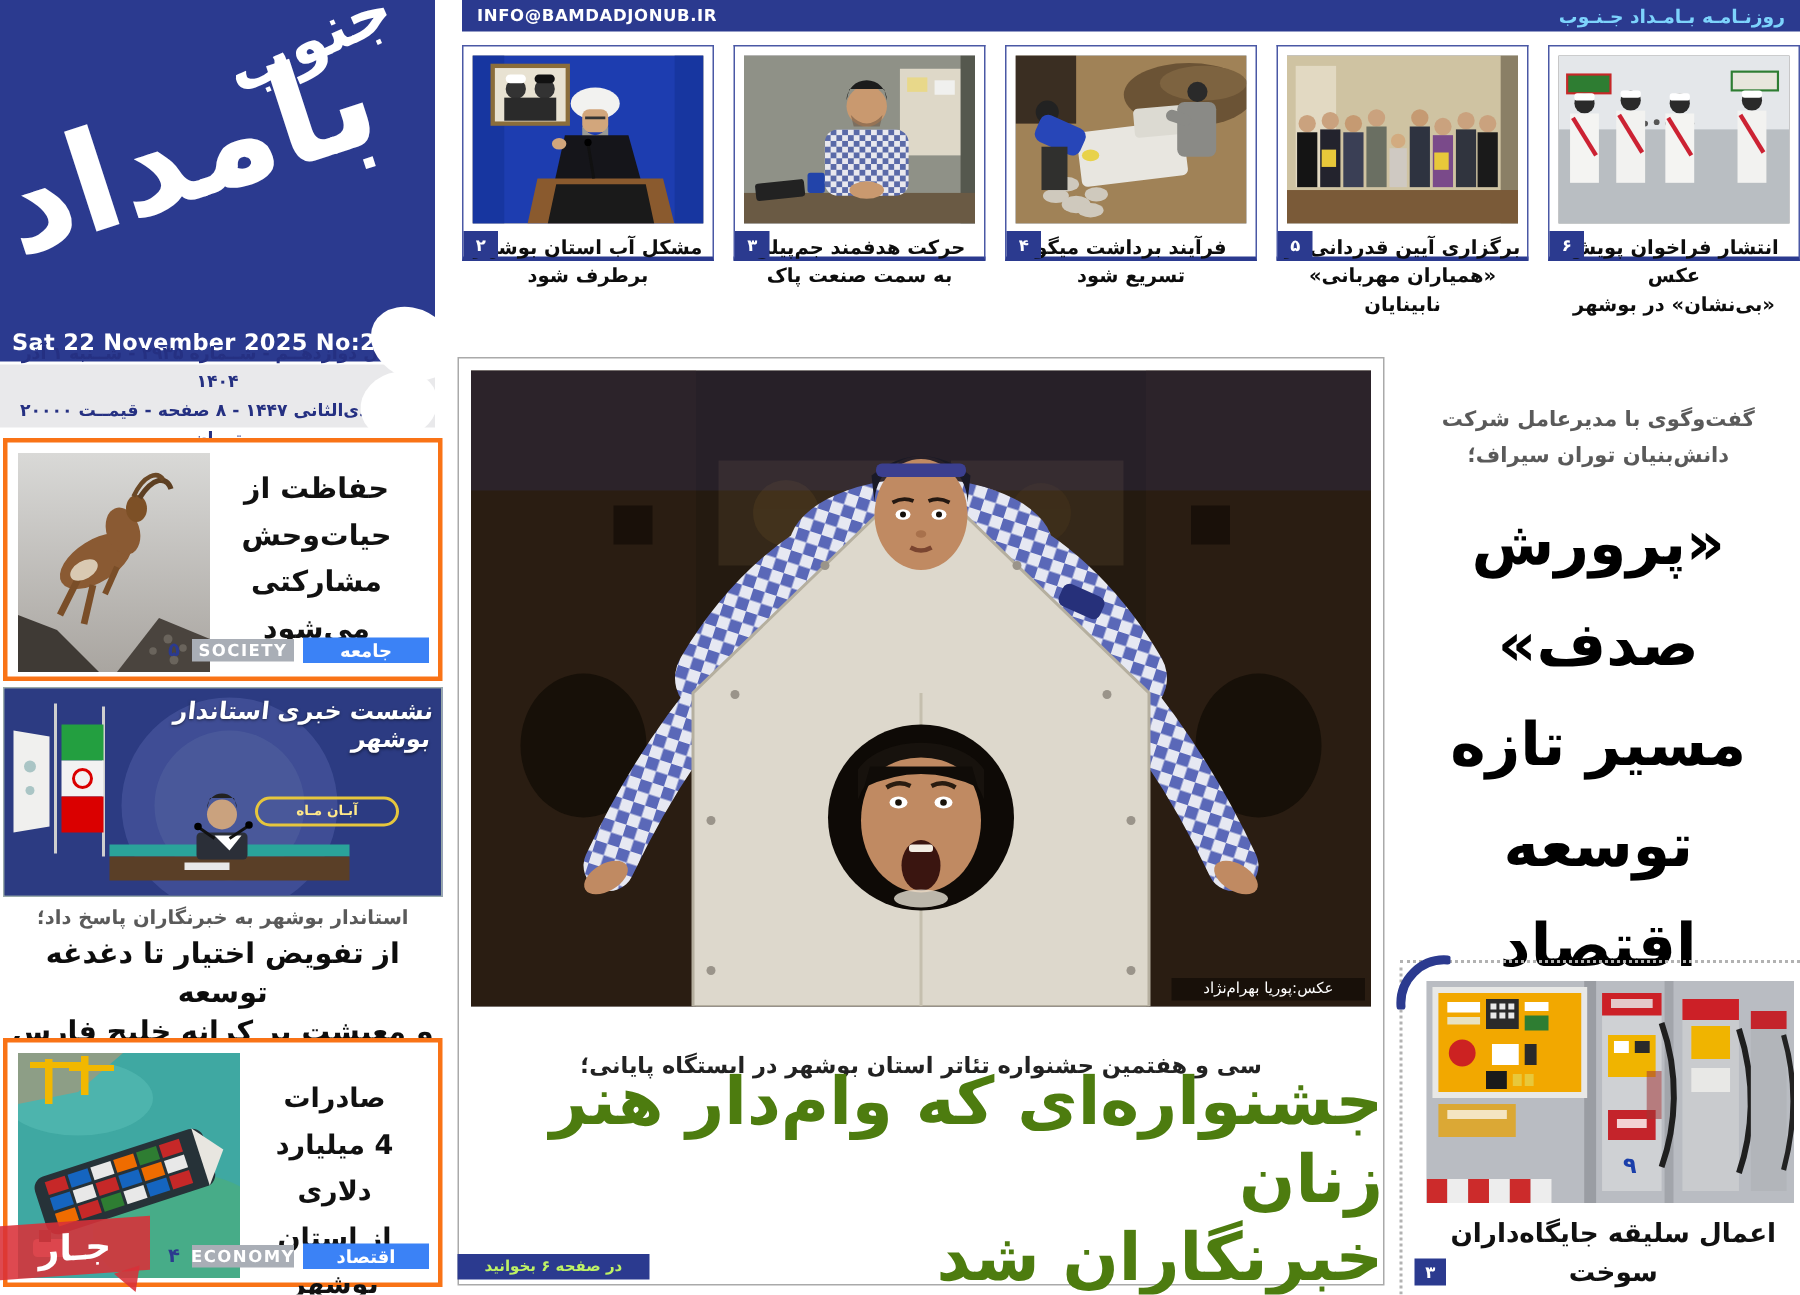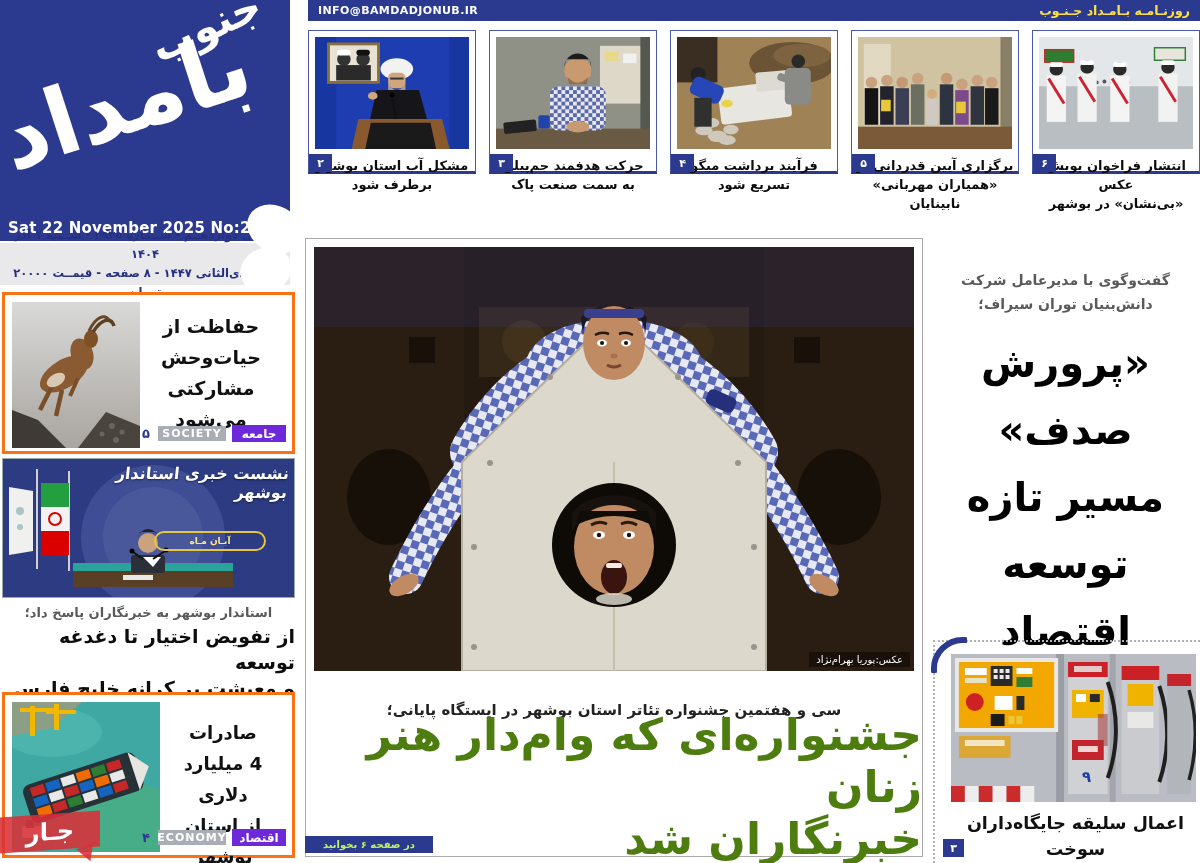--- a/index.html
+++ b/index.html
@@ -13,64 +13,64 @@
   .date-en { position:absolute; left:8px; bottom:4px; color:#fff; font-weight:bold; font-size:15px; letter-spacing:.2px; }
   .date-band { position:absolute; left:0; top:243px; width:290px; height:42px; background:#e9e9eb; display:flex; flex-direction:column; justify-content:center; text-align:center; }
   .date-band div { direction:rtl; color:#253082; font-weight:bold; font-size:11.5px; line-height:19px; }
   .blob { position:absolute; background:#fff; border-radius:50%; }
   .blob1 { width:58px; height:46px; left:246px; top:206px; transform:rotate(28deg); }
   .blob2 { width:52px; height:44px; left:240px; top:248px; transform:rotate(-18deg); }
 
   
   .topbar { position:absolute; left:308px; top:0; width:892px; height:21px; background:#2b3a8f; display:flex; justify-content:space-between; align-items:center; padding:0 10px; }
   .topbar .email { color:#fff; font-weight:bold; font-size:11px; letter-spacing:.4px; }
-  .topbar .paper { color:#fde047; font-weight:bold; font-size:12.5px; direction:rtl;margin-left:14px; }
+  .topbar .paper { color:#7dd3fc; font-weight:bold; font-size:12.5px; direction:rtl;margin-left:14px; }
 
   
   .strip { position:absolute; left:308px; top:30px; width:892px; height:144px; display:flex; gap:13px; }
   .strip-item { flex:1; background:#fff; border:1px solid #4a58a5; border-bottom:3px solid #2b3a8f; position:relative; }
   .strip-photo { margin:6px 6px 0 6px; height:112px; overflow:hidden; background:#888; }
   .strip-photo svg { width:100%; height:100%; display:block; }
   .strip-head { margin-top:7px; text-align:center; direction:rtl; font-weight:bold; font-size:13px; line-height:19px; color:#0d0d0d; }
   .page-badge { position:absolute; left:0; bottom:-1px; width:23px; height:18px; background:#2b3a8f; color:#fff; font-size:11px; font-weight:bold; display:flex; align-items:center; justify-content:center; }
 
   
   .lbox { position:absolute; left:2px; width:293px; border:3px solid #f97316; background:#fff;padding-left:17px; }
   .wildlife { top:292px; height:162px; }
   .wl-photo { position:absolute; left:7px; top:7px; width:128px; height:146px; overflow:hidden; }
   .wl-photo svg { width:100%; height:100%; display:block; }
   .wl-text { position:absolute; right:6px; top:16px; width:150px; text-align:center; direction:rtl; font-weight:bold; font-size:19px; line-height:31px; }
   .tagrow { position:absolute; right:6px; bottom:9px; display:flex; align-items:center; gap:6px; direction:ltr; }
   .tag-num { color:#2b3a8f; font-weight:bold; font-size:13px; margin-right:2px; }
   .tag-en { background:#a9aeb6; color:#fff; font-size:11px; font-weight:bold; width:68px; height:15px; display:flex; align-items:center; justify-content:center; letter-spacing:1px; }
-  .tag-fa { background:#6d28d9; color:#fff; font-size:12px; font-weight:bold; width:54px; height:17px; display:flex; align-items:center; justify-content:center; direction:rtl; }
+  .tag-fa { background:#3b82f6; color:#fff; font-size:12px; font-weight:bold; width:84px; height:17px; display:flex; align-items:center; justify-content:center; direction:rtl; }
 
   .gov { position:absolute; left:2px; top:458px; width:293px; }
   .gov-photo { position:relative; height:140px; border:1px solid #9aa; overflow:hidden; background:#2c3b82; }
   .gov-photo svg { width:100%; height:100%; display:block; }
   .gov-banner { position:absolute; top:5px; right:6px; width:230px; text-align:right; direction:rtl; color:#fff; font-size:16px; font-weight:bold; transform:skewX(-6deg); text-shadow:0 1px 2px rgba(0,0,0,.5); }
-  .gov-pill { position:absolute; top:72px; right:28px; width:112px; height:20px; border:2px solid #e6c63d; border-radius:10px; color:#ffe88a; font-size:9px; font-weight:bold; display:flex; align-items:center; justify-content:center; direction:rtl; }
+  .gov-pill { position:absolute; top:72px; right:28px; width:96px; height:20px; border:2px solid #e6c63d; border-radius:10px; color:#ffe88a; font-size:9px; font-weight:bold; display:flex; align-items:center; justify-content:center; direction:rtl; }
   .gov-kicker { margin-top:7px; text-align:center; direction:rtl; color:#5a5a5a; font-size:13px; font-weight:bold; }
-  .gov-head { margin-top:3px; direction:rtl; font-weight:bold; font-size:19px; line-height:26px; color:#0d0d0d; }
+  .gov-head { margin-top:3px; text-align:center; direction:rtl; font-weight:bold; font-size:19px; line-height:26px; color:#0d0d0d; }
   .gov-read { margin-top:3px; text-align:left; color:#2f6bb8; font-weight:bold; font-size:11.5px; direction:rtl; display:block; }
 
   .exports { top:692px; height:166px; }
   .ex-photo { position:absolute; left:7px; top:7px; width:148px; height:150px; overflow:hidden; }
   .ex-photo svg { width:100%; height:100%; display:block; }
   .ex-text { position:absolute; right:4px; top:22px; width:130px; text-align:center; direction:rtl; font-weight:bold; font-size:18px; line-height:31px; }
   .jaar { position:absolute; left:0; top:806px; width:102px; height:56px; z-index:5; }
   .jaar-body { position:absolute; left:0; top:8px; width:100px; height:36px; background:rgba(218,48,56,.88); transform:skewY(-4deg); display:flex; align-items:center; justify-content:center; }
   .jaar-tail { position:absolute; left:78px; top:40px; width:0; height:0; border-left:10px solid transparent; border-right:8px solid transparent; border-top:16px solid rgba(218,48,56,.88); transform:rotate(-18deg); }
   .jaar-body span { color:#fff; font-weight:bold; font-size:24px; letter-spacing:2px; }
 
   
   .main-box { position:absolute; left:305px; top:238px; width:618px; height:619px; border:1px solid #aaa; background:#fff; }
   .main-photo { position:absolute; left:8px; top:8px; right:8px; height:424px; background:#231910; overflow:hidden; }
   .main-photo svg { width:100%; height:100%; display:block; }
-  .credit { position:absolute; right:4px; bottom:4px; background:rgba(20,14,8,.8); color:#fff; font-size:10px; padding:2px 7px; direction:rtl; }
+  .credit { position:absolute; right:4px; bottom:4px; background:rgba(20,14,8,.8); color:#fff; font-size:10px; padding:2px 21px; direction:rtl; }
   .main-kicker { position:absolute; top:446px; left:0; right:0; text-align:center; direction:rtl; font-size:15px; font-weight:bold; color:#222;margin-top:16px; }
   .main-head { position:absolute; top:470px; left:0; right:0; direction:rtl; font-weight:bold; font-size:44px; line-height:52px; color:#4d7c0f; }
   .main-read { position:absolute; left:-1px; bottom:3px; background:#2b3a8f; color:#bef264; font-weight:bold; font-size:10px; padding:3px 18px; direction:rtl; }
 
   
   .rcol { position:absolute; left:933px; top:268px; width:265px; }
   .r-kicker { text-align:center; direction:rtl; color:#5a5a5a; font-weight:bold; font-size:14px; line-height:24px; }
   .r-head { margin-top:14px; text-align:center; direction:rtl; font-weight:bold; font-size:40px; line-height:67px; color:#000; }
   .r-read { margin-top:16px; text-align:center; color:#2f6bb8; font-weight:bold; font-size:12px; direction:rtl; }
 

